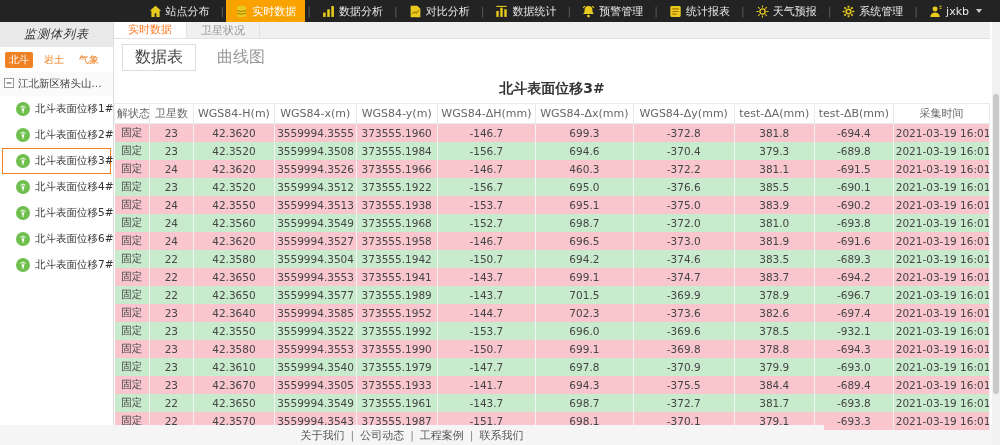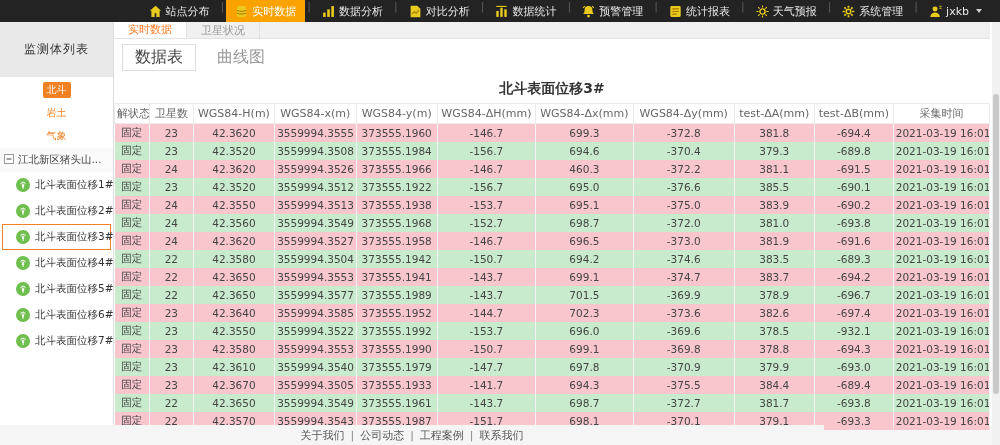--- a/index.html
+++ b/index.html
@@ -1,36 +1,36 @@
 <!DOCTYPE html>
 <html style="--accent: #f9a200; --row-pink: #f9c6ce; --row-green: #c9ebcd;"><head>
 <meta charset="utf-8">
 <style>
   * { box-sizing: border-box; margin: 0; padding: 0; }
   html,body { width:1000px; height:445px; overflow:hidden; }
   body { font-family:"DejaVu Sans","Liberation Sans",sans-serif; background:#f5f5f5; position:relative; font-size:11px; }
 
   
   .topnav { height:22px; background:#232323; display:flex; align-items:center; justify-content:flex-end; padding-right:14px; color:#e8e8e8; }
-  .nav-items { display:flex; height:22px; }
+  .nav-items { display:flex; align-items:center; height:22px; }
   .nav-item { display:flex; align-items:center; gap:4px; height:22px; padding:0 9px; cursor:pointer; white-space:nowrap; }
   .nav-item.active { background:var(--accent,#f9a200); color:#fff; }
   .nav-sep { color:#5d5d5d; padding:0 2px; }
   .nav-item .icon, .user-box .icon { display:inline-flex; width:13px; height:13px; }
   .user-box { display:flex; align-items:center; gap:4px; height:22px; padding:0 4px 0 9px; cursor:pointer; }
   .caret { width:0; height:0; border-left:3.5px solid transparent; border-right:3.5px solid transparent; border-top:4px solid #cfcfcf; margin-left:3px; }
 
   
   .content { display:flex; height:403px; background:#fff; }
   .sidebar { width:114px; border-right:1px solid #ddd; background:#fff; flex:none; }
   .main { flex:1; display:flex; flex-direction:column; padding-right:10px; background:#fff; }
 
   
-  .sb-title { background:#e9e9e9; color:#333; font-size:12px; text-align:center; padding:19px 0; letter-spacing:1px; }
-  .sb-tabs { display:flex; align-items:center; gap:7px; padding:5px 5px 4px 5px; font-size:10px;flex-direction:column; }
+  .sb-title { background:#e9e9e9; color:#333; font-size:12px; text-align:center; padding:4px 0; letter-spacing:1px;font-style:italic; }
+  .sb-tabs { display:flex; align-items:center; gap:7px; padding:5px 5px 4px 5px; font-size:10px; }
   .sb-tab { color:#ef8123; cursor:pointer; padding:1px 4px; border-radius:2px; }
   .sb-tab.active { background:#ef8123; color:#fff; }
   .sb-tree-root { display:flex; align-items:center; gap:4px; padding:5px 4px; font-size:10.5px; color:#444; cursor:pointer; background:#fafafa; white-space:nowrap; overflow:hidden; }
   .sb-items { list-style:none; }
   .sb-item { display:flex; align-items:center; gap:5px; height:26px; padding-left:13px; font-size:10.5px; color:#333; cursor:pointer; margin:0 2px; border:1px solid transparent; white-space:nowrap; }
   .sb-item.active { border:1px solid #ef8123; background:#fff; }
   .sb-item .bicon { display:inline-flex; width:14px; height:14px; flex:none; }
 
   
   .tabs { height:22px; background:#f0f0f0; border-bottom:1px solid #e2e2e2; display:flex; font-size:11px; }

